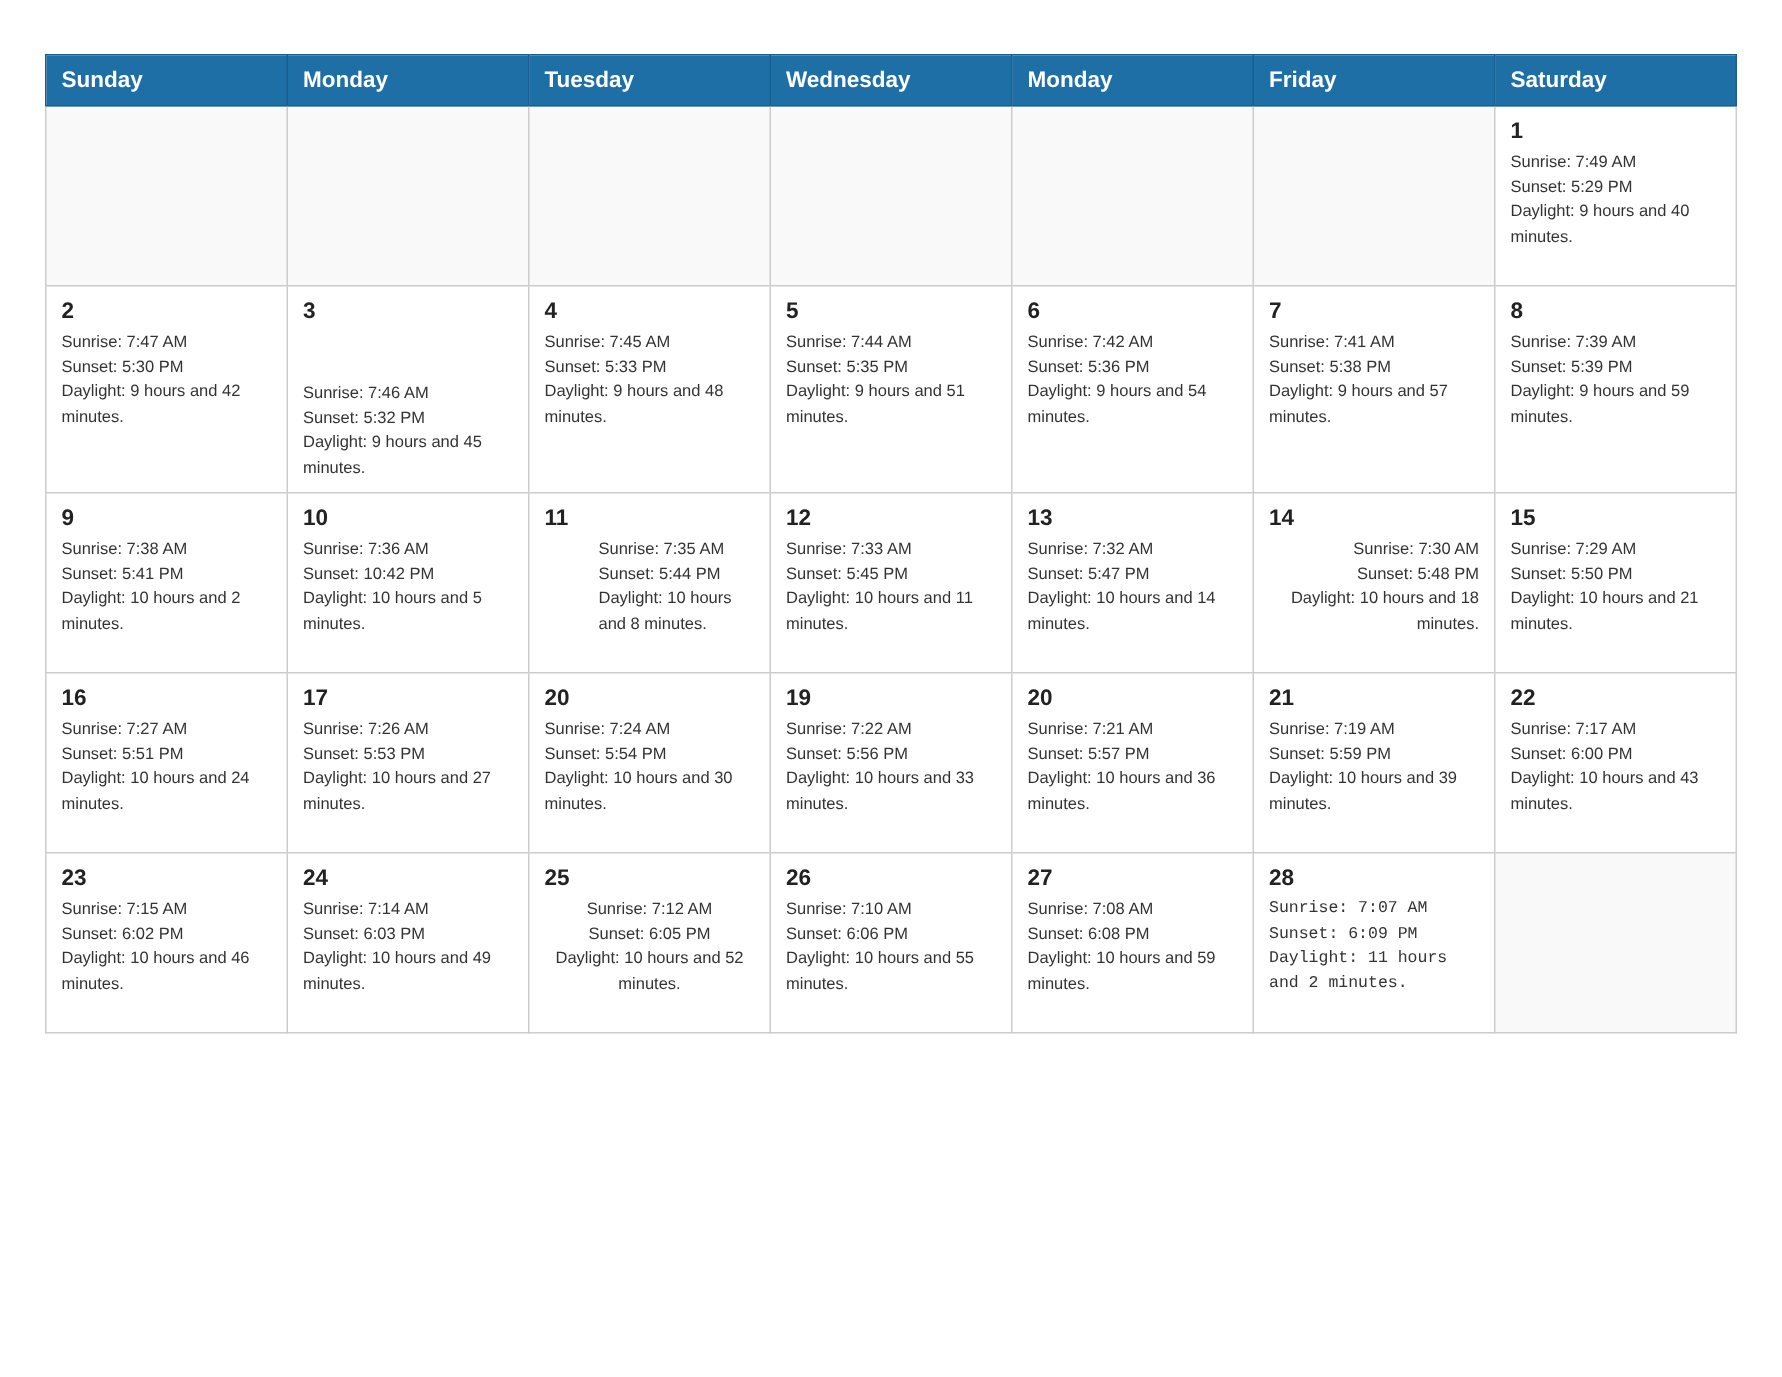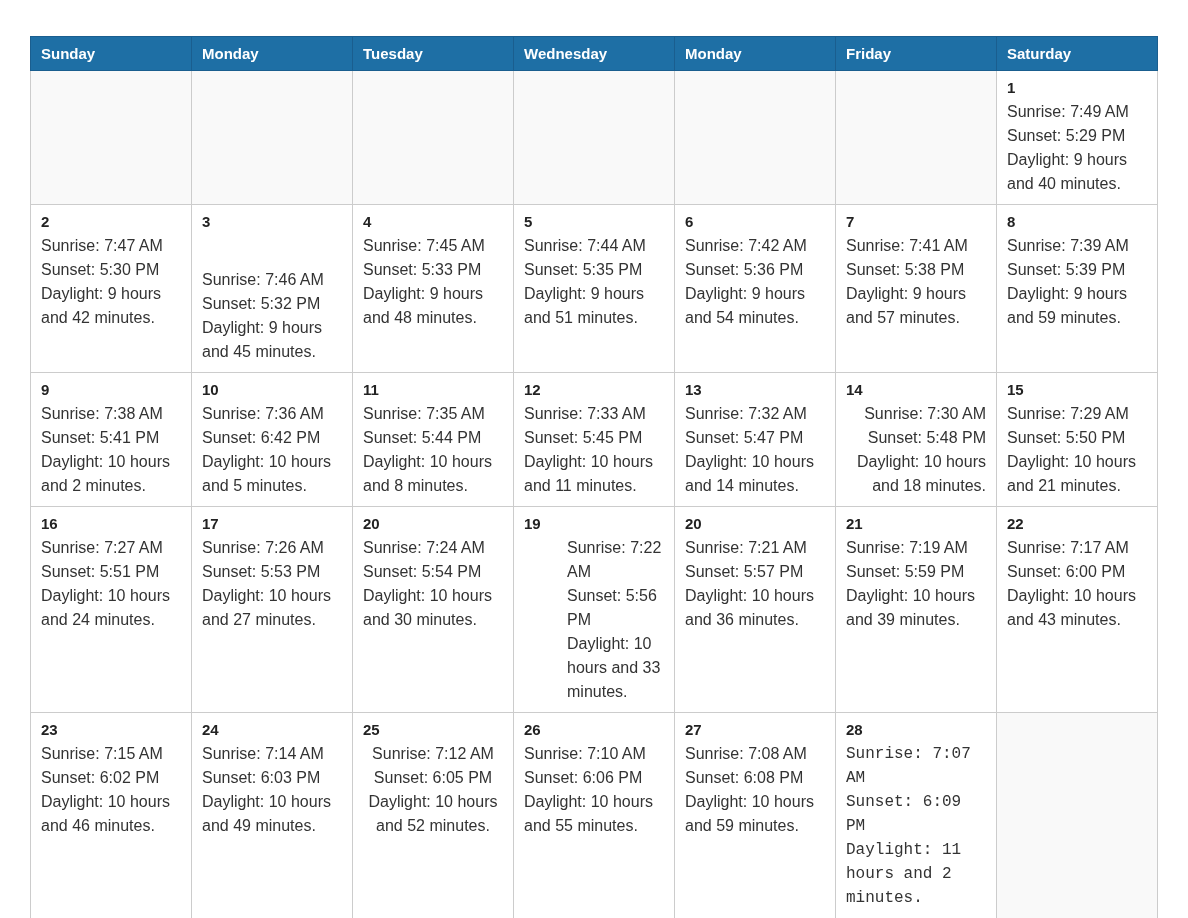--- a/index.html
+++ b/index.html
@@ -61,21 +61,21 @@
       background: #f9f9f9;
     }
     .day-number {
       font-size: 15px;
       font-weight: bold;
       color: #222;
       margin-bottom: 4px;
       display: block;
     }
     .day-info {
-      font-size: 16px;
+      font-size: 11px;
       color: #333;
       line-height: 1.5;
     }
     .logo-container {
       display: flex;
       flex-direction: column;
       align-items: flex-start;
     }
     .logo-row {
       display: flex;
@@ -175,26 +175,26 @@
       <tr>
         <td>
           <span class="day-number">9</span>
           <div class="day-info" style="white-space: pre-line;">Sunrise: 7:38 AM
 Sunset: 5:41 PM
 Daylight: 10 hours and 2 minutes.</div>
         </td>
         <td>
           <span class="day-number">10</span>
           <div class="day-info" style="white-space: pre-line;">Sunrise: 7:36 AM
-Sunset: 6:42 PM
+Sunset: 10:42 PM
 Daylight: 10 hours and 5 minutes.</div>
         </td>
         <td>
           <span class="day-number">11</span>
-          <div class="day-info" style="white-space: pre-line;">Sunrise: 7:35 AM
+          <div class="day-info" style="white-space: pre-line; margin-left: 36px;">Sunrise: 7:35 AM
 Sunset: 5:44 PM
 Daylight: 10 hours and 8 minutes.</div>
         </td>
         <td>
           <span class="day-number">12</span>
           <div class="day-info" style="white-space: pre-line;">Sunrise: 7:33 AM
 Sunset: 5:45 PM
 Daylight: 10 hours and 11 minutes.</div>
         </td>
         <td>
@@ -230,21 +230,21 @@
 Daylight: 10 hours and 27 minutes.</div>
         </td>
         <td>
           <span class="day-number">20</span>
           <div class="day-info" style="white-space: pre-line;">Sunrise: 7:24 AM
 Sunset: 5:54 PM
 Daylight: 10 hours and 30 minutes.</div>
         </td>
         <td>
           <span class="day-number">19</span>
-          <div class="day-info" style="white-space: pre-line; margin-left: 43px;">Sunrise: 7:22 AM
+          <div class="day-info" style="white-space: pre-line;">Sunrise: 7:22 AM
 Sunset: 5:56 PM
 Daylight: 10 hours and 33 minutes.</div>
         </td>
         <td>
           <span class="day-number">20</span>
           <div class="day-info" style="white-space: pre-line;">Sunrise: 7:21 AM
 Sunset: 5:57 PM
 Daylight: 10 hours and 36 minutes.</div>
         </td>
         <td>

